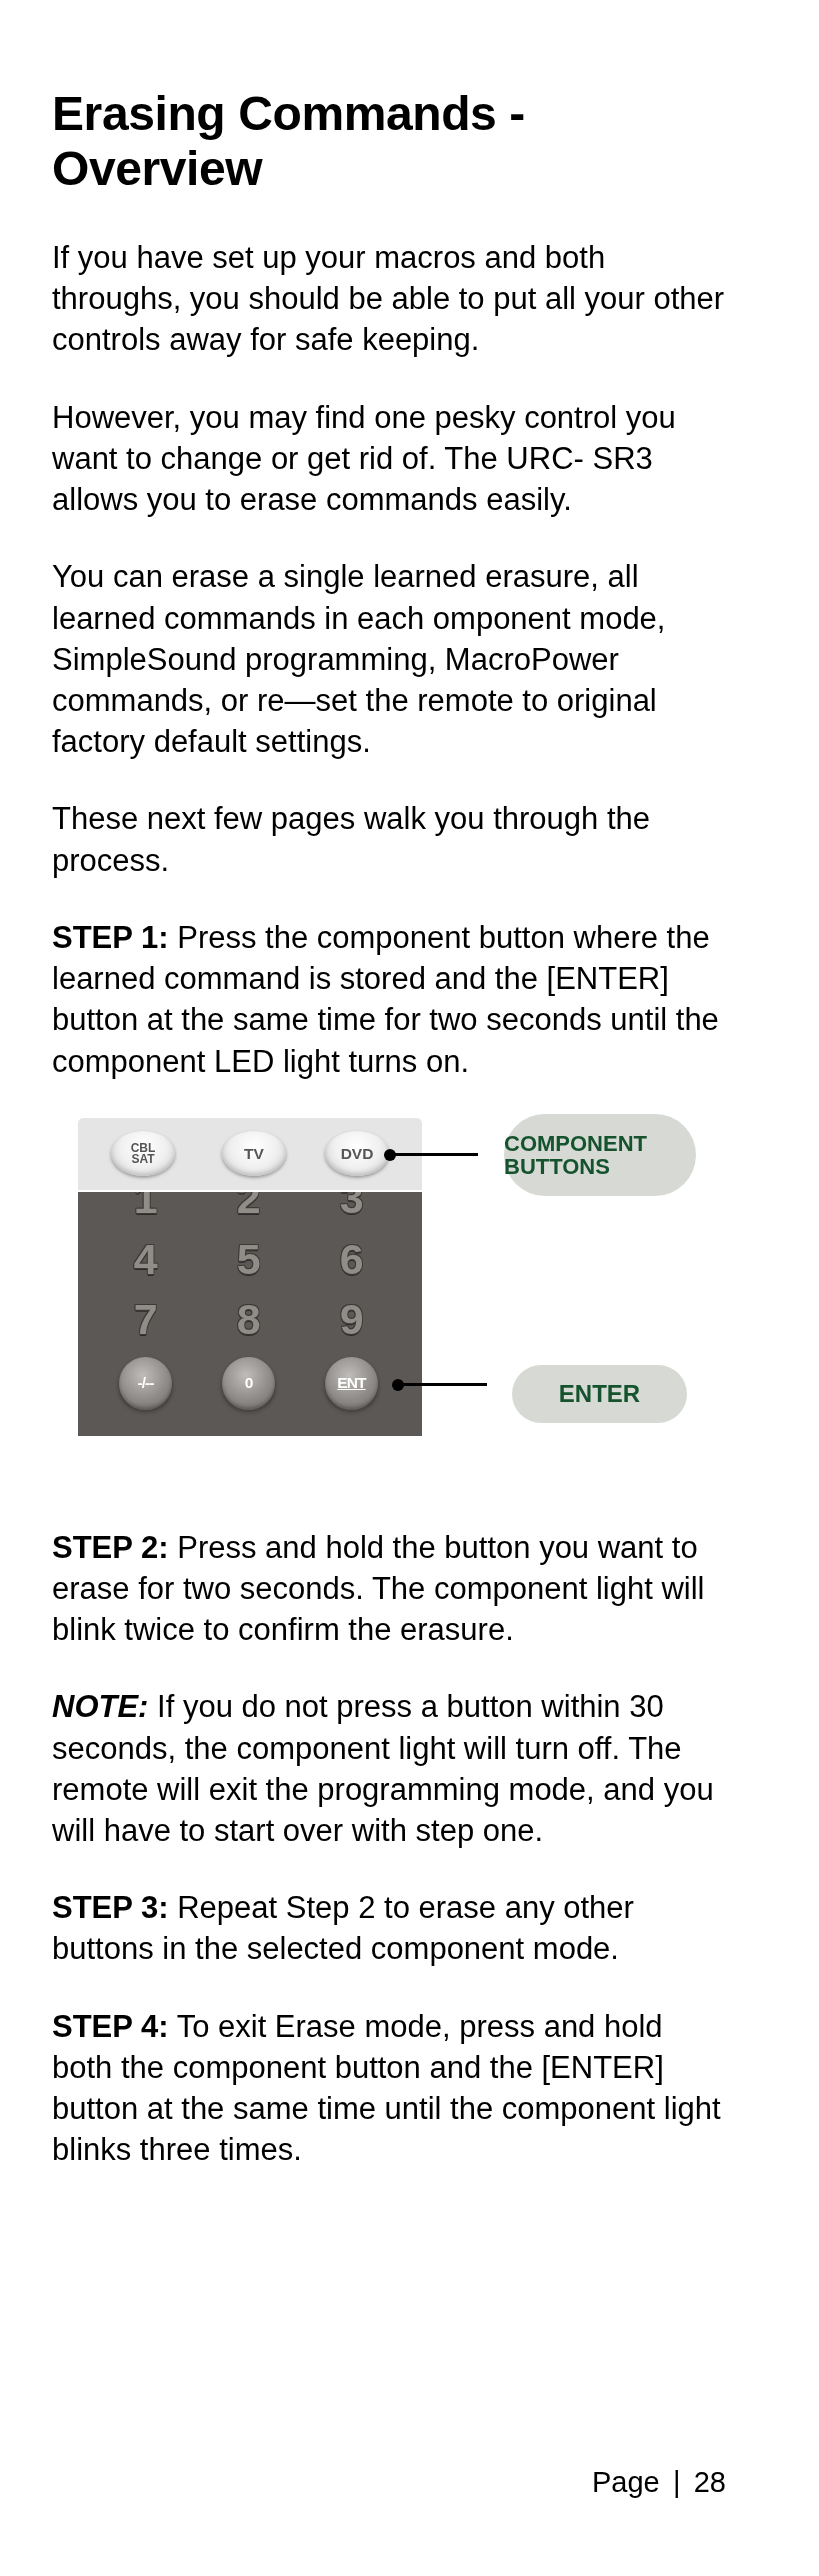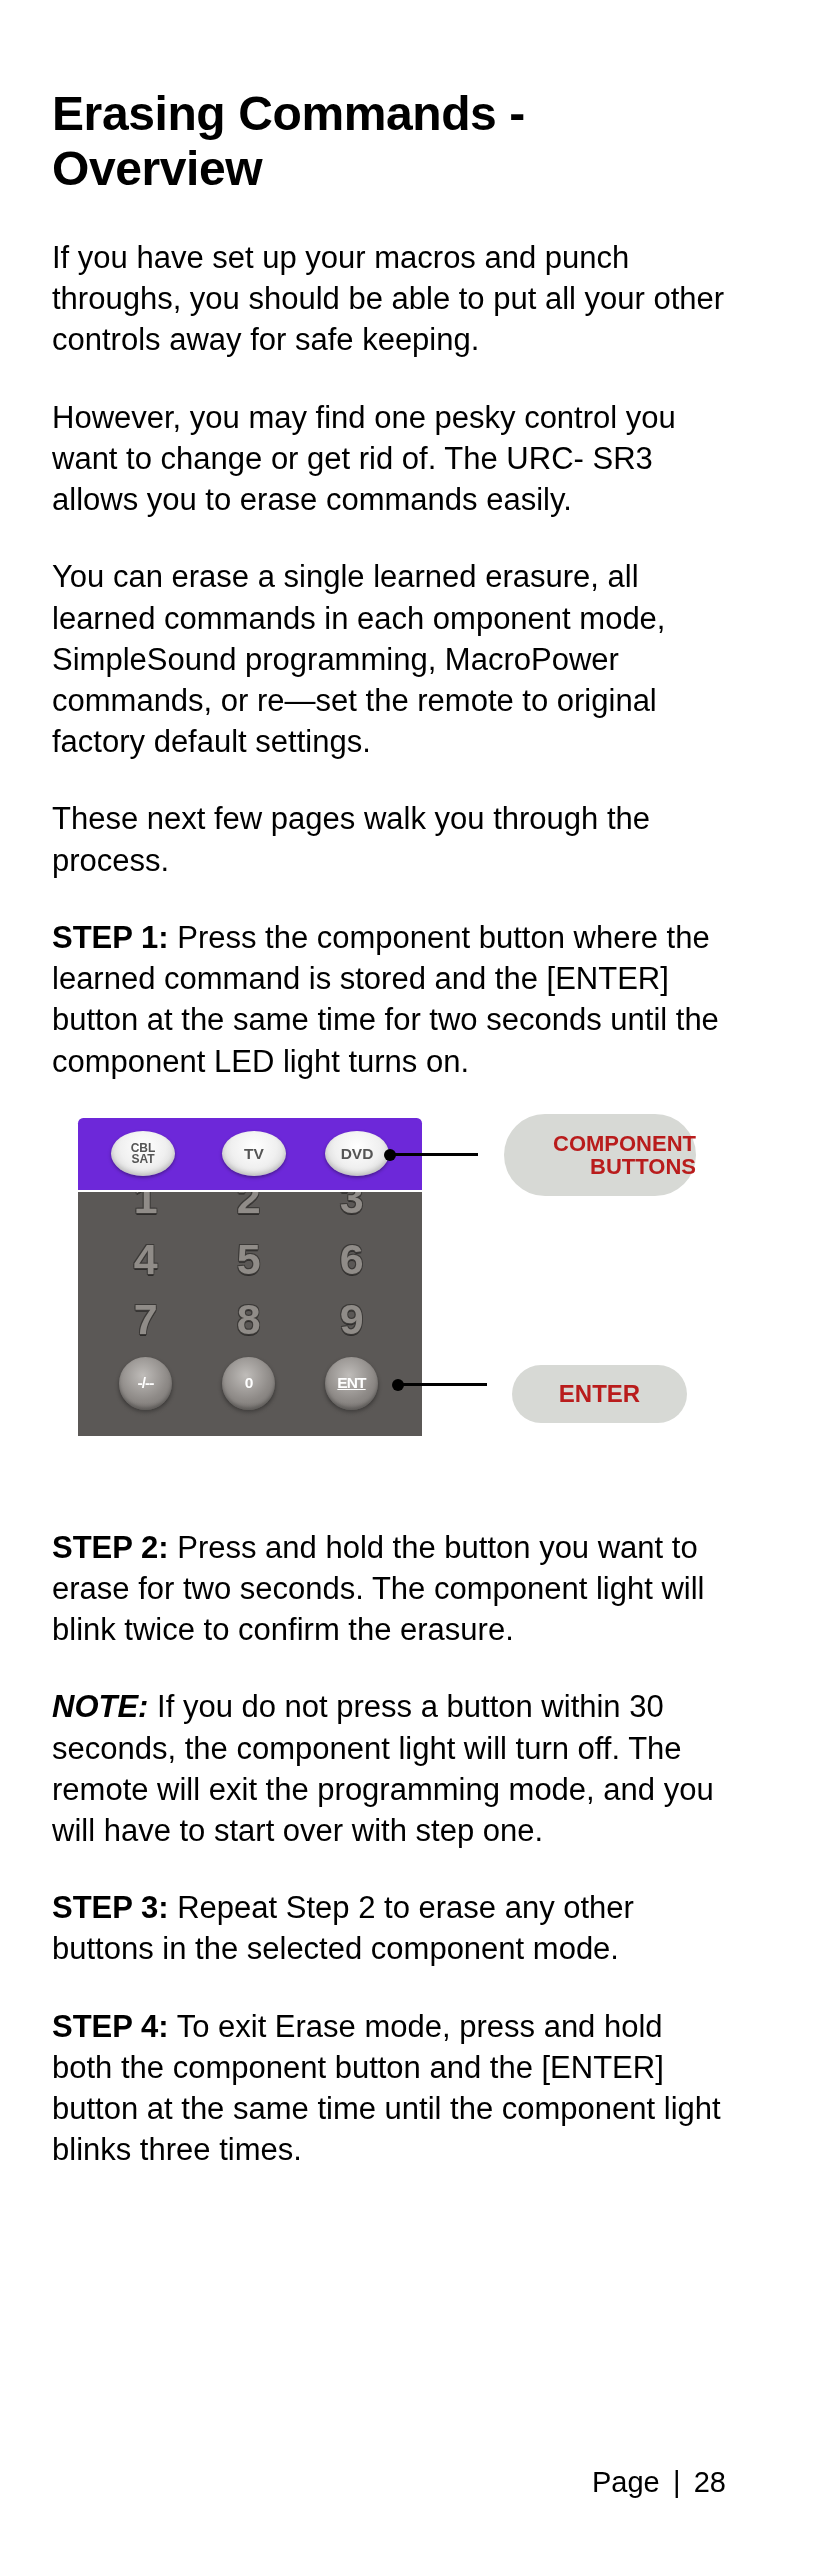--- a/index.html
+++ b/index.html
@@ -49,21 +49,21 @@
     width: 618px;
     height: 361px;
     margin: 15.5px 0 48px 0;
   }
   .remote-top {
     position: absolute;
     left: 26px;
     top: 0;
     width: 344px;
     height: 72px;
-    background: #6d28d9;
+    background: #e5e5e5;
     border-radius: 5.2px 5.2px 0 0;
   }
   .remote-body {
     position: absolute;
     left: 26px;
     top: 74px;
     width: 344px;
     height: 244px;
     background: #5b5856;
     overflow: hidden;
@@ -138,22 +138,22 @@
   }
 
   .callout {
     position: absolute;
     background: #d7d9d5;
     border-radius: 858px;
     display:flex;
     align-items:center;
     justify-content:center;
     font-weight:800;
-    color:#b91c1c;
-    text-align:right;
+    color:#14532d;
+    text-align:left;
   }
   .callout.big{
     width: 192px;
     height: 82px;
     font-size: 22px;
     line-height:1.05;
     right:-26px;
     top:-3.4px;
   }
   .callout.small{
@@ -185,21 +185,21 @@
   }
   .footer .sep{ margin:0 5.2px; }
 </style>
 </head>
 <body>
 
 <div class="page">
 
   <h1 class="title">Erasing Commands - Overview</h1>
 
-  <p class="body">If you have set up your macros and punch throughs, you should be able to put all your other controls away for safe keeping.</p>
+  <p class="body">If you have set up your macros and both throughs, you should be able to put all your other controls away for safe keeping.</p>
   <p class="body">However, you may find one pesky control you want to change or get rid of.  The URC- SR3 allows you to erase commands easily.</p>
   <p class="body">You can erase a single learned erasure, all learned commands in each omponent mode, SimpleSound programming, MacroPower commands, or re—set the remote to original factory default settings.</p>
   <p class="body">These next few pages walk you through the process.</p>
 
 
   <p class="body">
     <span class="step-label">STEP 1:</span><span> Press the component button where the learned command is stored and the [ENTER] button at the same time for two seconds until the component LED light turns on.</span>
   </p>
 
   <div class="illus-wrap">

